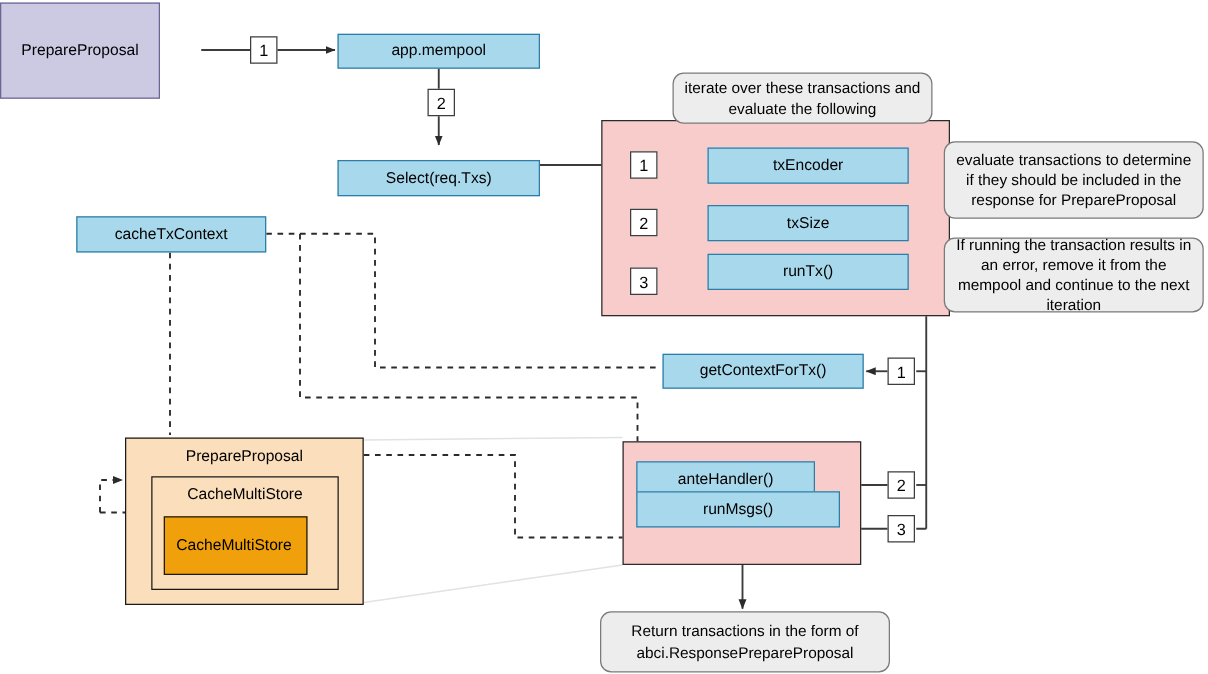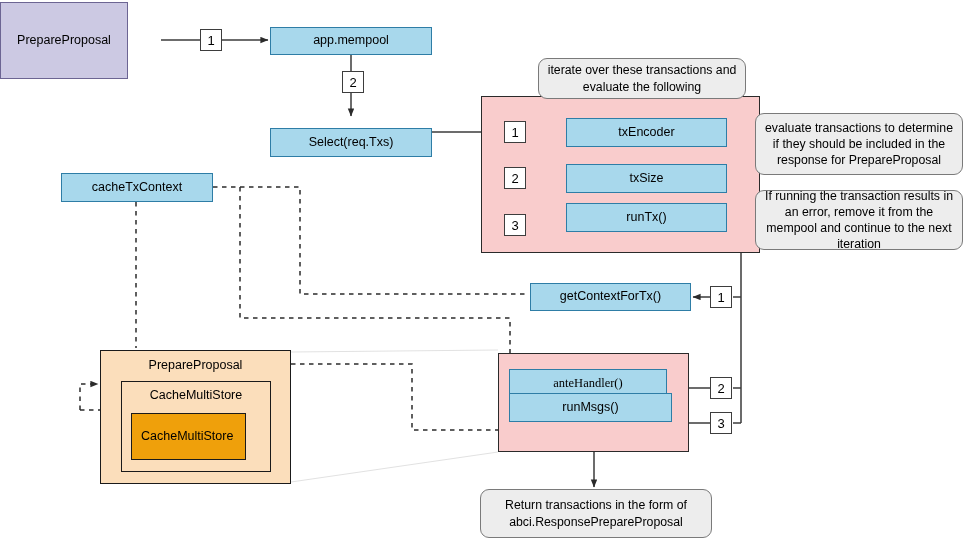--- a/index.html
+++ b/index.html
@@ -138,21 +138,21 @@
     <span class="lbl">PrepareProposal</span>
   </div>
   <div class="node peach2" style="left:121px;top:381px;width:150px;height:91px;z-index:3;">
     <span class="lbl">CacheMultiStore</span>
   </div>
   <div class="node orange" style="left:131px;top:413px;width:115px;height:47px;z-index:4;">
     <span class="lbl">CacheMultiStore</span>
   </div>
 
   <div class="node pinkgroup" style="left:498px;top:353px;width:191px;height:99px;"></div>
-  <div class="node blue" style="left:509px;top:369px;width:158px;height:29px;z-index:4;font-family:Liberation Serif, serif;">
+  <div class="node blue" style="left:509px;top:369px;width:143px;height:29px;z-index:4;">
     <span class="lbl">anteHandler()</span>
   </div>
   <div class="node blue" style="left:509px;top:393px;width:163px;height:29px;z-index:4;">
     <span class="lbl">runMsgs()</span>
   </div>
 
   <div class="node callout" style="left:480px;top:489px;width:232px;height:49px;justify-content:flex-end;">
     <span class="lbl">Return transactions in the form of abci.ResponsePrepareProposal</span>
   </div>
 

